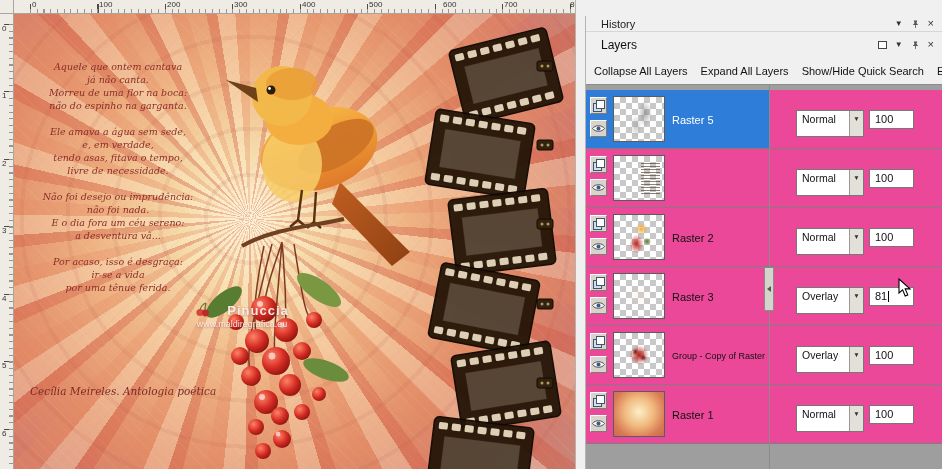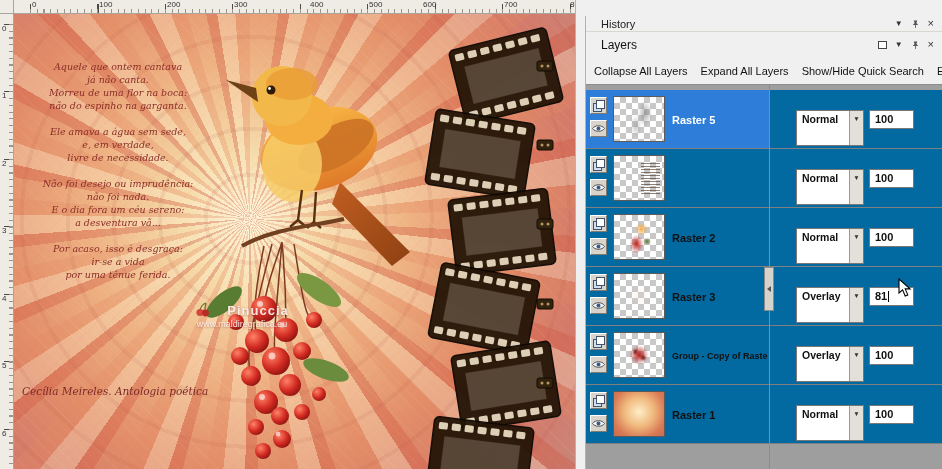--- a/index.html
+++ b/index.html
@@ -21,58 +21,58 @@
   .canvas{position:absolute;left:14px;top:14px;width:561px;height:455px;overflow:hidden;
     background:radial-gradient(circle at 42% 45%,#fdf3d9 0%,#f6dcab 16%,#efb484 38%,#e28d68 62%,#d47a6a 82%,#c98579 100%);}
   .rays{position:absolute;inset:0;
     background:repeating-conic-gradient(from 3deg at 42% 45%,rgba(255,246,222,0) 0 5deg,rgba(207,84,64,0.34) 5deg 8deg,rgba(255,241,210,0.30) 8deg 13deg,rgba(228,136,98,0.30) 13deg 17deg);}
   .arcs{position:absolute;inset:0;
     background:repeating-radial-gradient(circle at 42% 45%,rgba(176,78,60,0) 0 42px,rgba(176,78,60,0.10) 42px 46px);}
   .lattice{position:absolute;inset:0;opacity:.5;
     background:repeating-linear-gradient(45deg,rgba(255,255,255,0.10) 0 1px,transparent 1px 9px),repeating-linear-gradient(-45deg,rgba(214,120,110,0.10) 0 1px,transparent 1px 9px);}
   .poem{position:absolute;left:8px;top:46px;width:192px;text-align:center;font-family:"DejaVu Serif",serif;font-style:italic;font-size:9.5px;line-height:13px;color:#8b2d28;}
   .poem .gap{margin-top:13px;}
-  .signature{position:absolute;left:8px;top:371px;font-family:"DejaVu Serif",serif;font-style:italic;font-size:10.5px;color:#7c2a26;}
+  .signature{position:absolute;left:16px;top:371px;font-family:"DejaVu Serif",serif;font-style:italic;font-size:10.5px;color:#7c2a26;}
   .art-svg{position:absolute;inset:0;}
   .watermark{position:absolute;left:138px;top:288px;width:180px;text-align:center;color:rgba(255,241,238,0.93);text-shadow:0 1px 2px rgba(120,40,30,0.45);}
   .wm-line1{display:flex;align-items:center;justify-content:center;gap:16px;}
   .wm-name{font-size:13px;font-weight:bold;letter-spacing:1px;}
   .wm-url{font-size:9px;margin-top:1px;}
 
   
   .gap-strip{position:absolute;left:575px;top:0;width:10px;height:469px;background:#f0f0f0;border-left:1px solid #b7b3ac;}
 
   
   .panel{position:absolute;left:585px;top:16px;width:357px;height:469px;background:#f0f0f0;border-left:1px solid #b7b3ac;}
   .hist-bar{height:15px;display:flex;align-items:center;padding:0 8px 0 15px;font-size:11px;color:#222;overflow:hidden;}
   .layers-bar{height:26px;border-top:1px solid #d9d6d0;display:flex;align-items:center;padding:0 8px 0 15px;font-size:12px;color:#111;}
   .bar-icons{margin-left:auto;display:flex;gap:8px;align-items:center;}
   .mini{font-size:8px;color:#333;line-height:10px;cursor:default;}
   .x-ico{font-size:11px;color:#333;line-height:11px;}
   .box-ico{width:9px;height:8px;border:1px solid #444;background:#fff;}
   .toolbar{height:27px;display:flex;align-items:center;gap:13px;padding-left:8px;font-size:11px;color:#111;white-space:nowrap;overflow:hidden;}
 
   .layer-list{position:absolute;left:0;top:68px;width:357px;height:401px;background:#9e9e9e;border-top:1px solid #8c8c8c;padding-top:5px;overflow:hidden;}
-  .layer-row{position:relative;height:59px;background:#0369a1;border-bottom:1px solid #7f7f7f;overflow:hidden;font-weight:bold;}
+  .layer-row{position:relative;height:59px;background:#ec4899;border-bottom:1px solid #7f7f7f;overflow:hidden;}
   .layer-row.selected::before{content:"";position:absolute;left:0;top:0;bottom:0;width:183px;background:#2e7dd9;}
   .row-icons{position:absolute;left:4px;top:7px;width:19px;}
   .icon-btn{width:17px;height:17px;background:#d8d4cc;border:1px solid;border-color:#ffffff #7e7a74 #7e7a74 #ffffff;display:flex;align-items:center;justify-content:center;margin-bottom:6px;}
   .thumb{position:absolute;left:27px;top:6px;width:52px;height:46px;border:1px solid #5c5c5c;
     background-image:conic-gradient(#c8c8c8 25%,#fff 0 50%,#c8c8c8 0 75%,#fff 0);background-size:12px 12px;}
   .thumb .art{position:absolute;inset:0;}
   .t0 .art{background:radial-gradient(10px 19px at 62% 38%,rgba(125,125,125,0.6),transparent 70%),radial-gradient(8px 16px at 44% 66%,rgba(155,155,155,0.55),transparent 70%);}
   .t1 .art{background:repeating-linear-gradient(180deg,rgba(70,45,28,0.6) 0 1px,transparent 1px 3px);background-size:38% 72%;background-position:88% 55%;background-repeat:no-repeat;}
   .t2 .art{background:radial-gradient(9px 9px at 55% 32%,#f2a93e,rgba(242,169,62,0) 72%),radial-gradient(10px 13px at 45% 66%,#c32420,rgba(195,36,32,0) 72%),radial-gradient(5px 5px at 66% 60%,#5d7a33,transparent 80%);}
   .t3 .art{background:radial-gradient(16px 11px at 50% 50%,rgba(240,218,196,0.28),transparent 78%);}
   .t4 .art{background:radial-gradient(13px 13px at 50% 50%,#b71f1b,rgba(183,31,27,0) 76%),radial-gradient(4px 4px at 43% 43%,#330c0a,transparent 85%),radial-gradient(4px 4px at 58% 56%,#330c0a,transparent 85%);}
   .t5 .art{background:radial-gradient(circle at 50% 45%,#fdeec7 0%,#f0b97e 42%,#d97a55 76%,#c96a55 100%);}
   .lname{position:absolute;left:86px;top:0;height:59px;max-width:96px;display:flex;align-items:center;font-size:11px;color:#111;white-space:nowrap;overflow:hidden;}
   .layer-row.long .lname{font-size:9px;}
   .selected .lname{color:#fff;}
-  .blend{position:absolute;left:210px;top:20px;width:68px;height:36px;display:flex;background:#fff;border:1px solid #777;}
+  .blend{position:absolute;left:210px;top:20px;width:68px;height:27px;display:flex;background:#fff;border:1px solid #777;}
   .blend .val{flex:1;font-size:10.5px;line-height:16px;padding-left:5px;color:#111;overflow:hidden;}
   .blend .dd{width:14px;background:#e3e0da;border-left:1px solid #999;font-size:6.5px;line-height:16px;text-align:center;color:#333;}
   .opacity{position:absolute;left:283px;top:20px;width:45px;height:19px;background:#fff;border:1px solid #777;font-size:11px;line-height:16px;padding-left:5px;color:#111;}
   .caret{display:inline-block;width:1px;height:11px;background:#000;vertical-align:-2px;margin-left:1px;}
   .vsplit{position:absolute;left:183px;top:0;bottom:13px;width:1px;background:#8b8b8b;}
   .split-handle{position:absolute;left:178px;top:182px;width:10px;height:44px;background:#d6d3cd;border:1px solid #8b8b8b;display:flex;align-items:center;justify-content:center;}
   .tri-left{width:0;height:0;border-top:3px solid transparent;border-bottom:3px solid transparent;border-right:4px solid #555;}
   .hscroll{position:absolute;left:0;bottom:0;width:357px;height:13px;background:#eceae6;border-top:1px solid #b7b3ac;}
 
   .cursor{position:absolute;left:898px;top:278px;pointer-events:none;}
@@ -81,23 +81,23 @@
 <body>
 
 <div class="app">
 
   <div class="ruler-corner"></div>
   <div class="ruler-h">
     <span style="left:18px">0</span>
     <span style="left:85px">100</span>
     <span style="left:153px">200</span>
     <span style="left:220px">300</span>
-    <span style="left:296px">400</span>
+    <span style="left:288px">400</span>
     <span style="left:355px">500</span>
-    <span style="left:409px">600</span>
+    <span style="left:429px">600</span>
     <span style="left:490px">700</span>
     <span style="left:556px">800</span>
   </div>
   <div class="ruler-v">
     <span style="top:10px">0</span>
     <span style="top:77px">1</span>
     <span style="top:145px">2</span>
     <span style="top:212px">3</span>
     <span style="top:280px">4</span>
     <span style="top:347px">5</span>
@@ -208,20 +208,21 @@
       </g>
     </svg>
 
     <div class="poem">
       <div>Aquele que ontem cantava</div>
       <div>já não canta.</div>
       <div>Morreu de uma flor na boca:</div>
       <div>não do espinho na garganta.</div>
       <div class="gap">Ele amava a água sem sede,</div>
       <div>e, em verdade,</div>
+      <div>tendo asas, fitava o tempo,</div>
       <div>livre de necessidade.</div>
       <div class="gap">Não foi desejo ou imprudência:</div>
       <div>não foi nada.</div>
       <div>E o dia fora um céu sereno:</div>
       <div>a desventura vã...</div>
       <div class="gap">Por acaso, isso é desgraça:</div>
       <div>ir-se a vida</div>
       <div>por uma tênue ferida.</div>
     </div>
 

